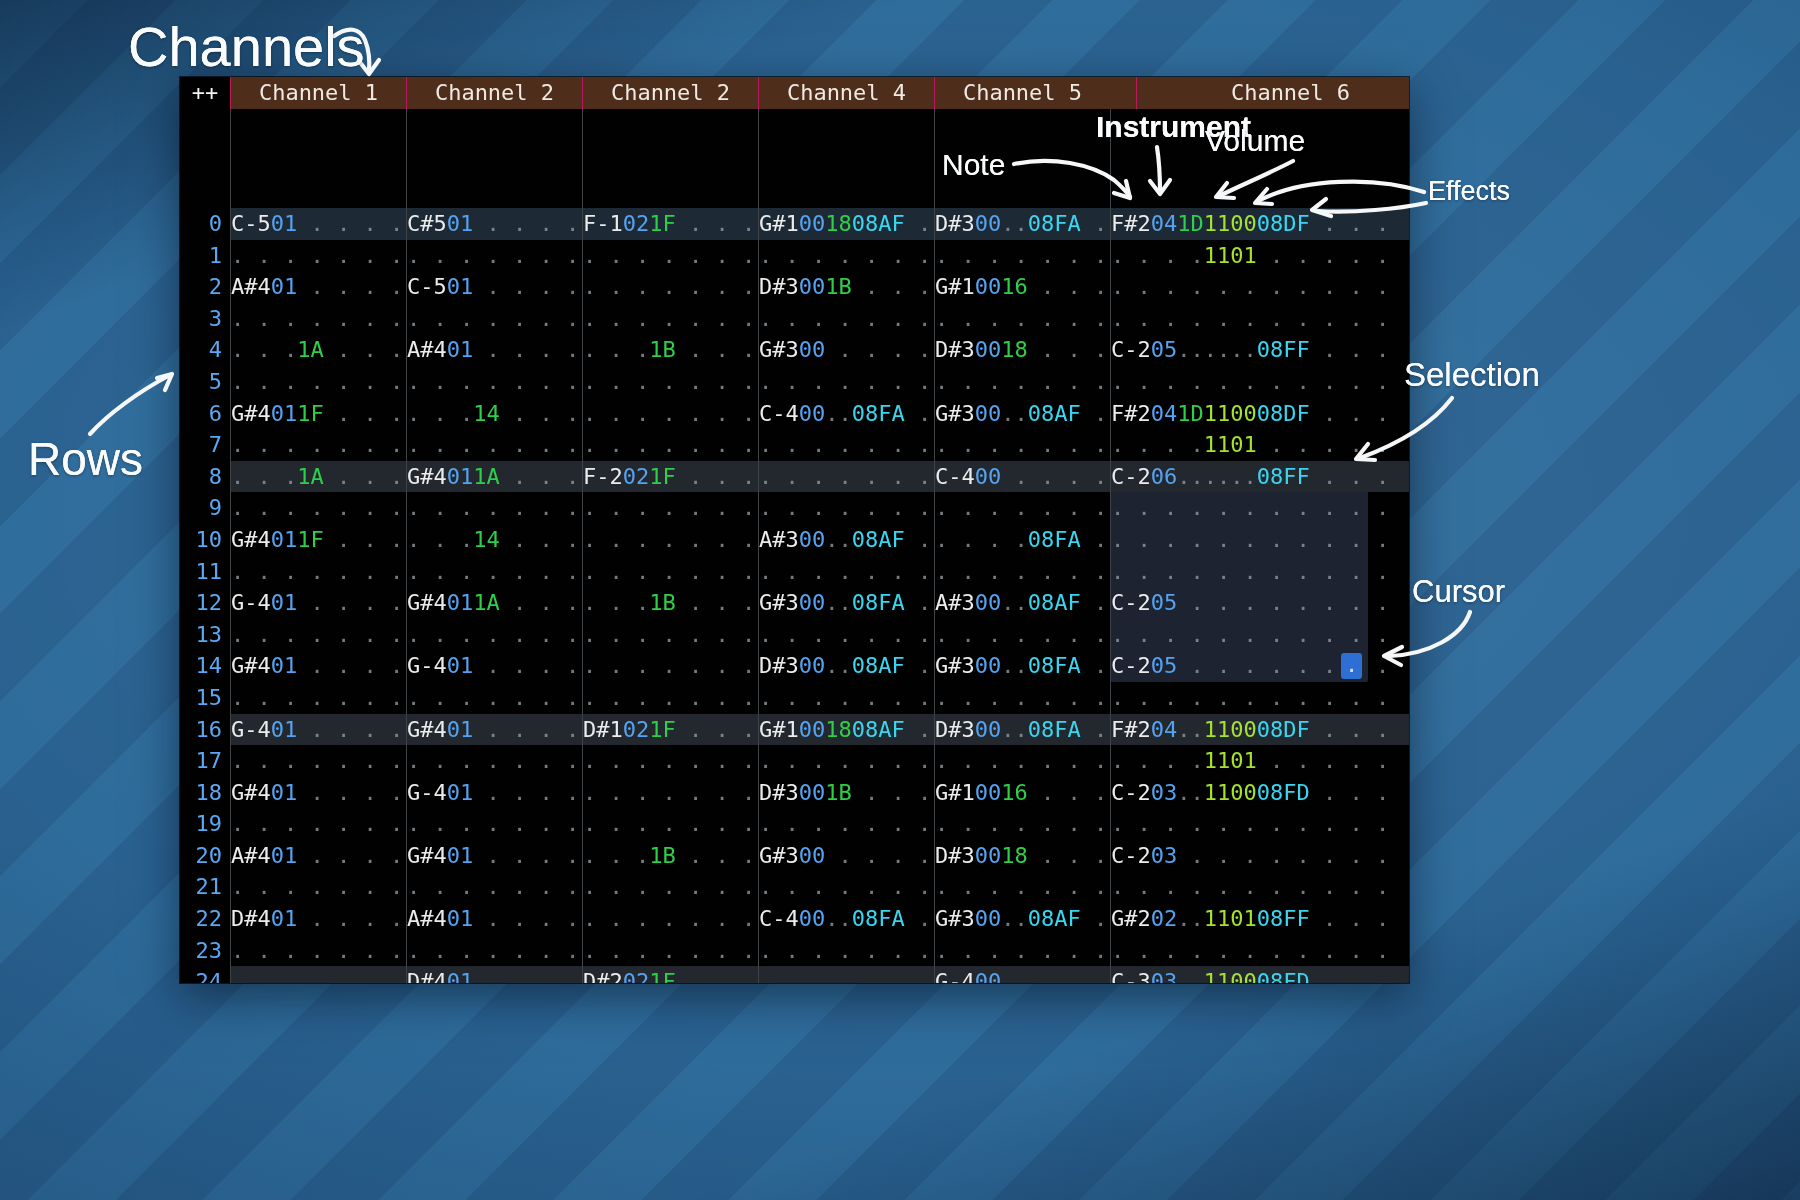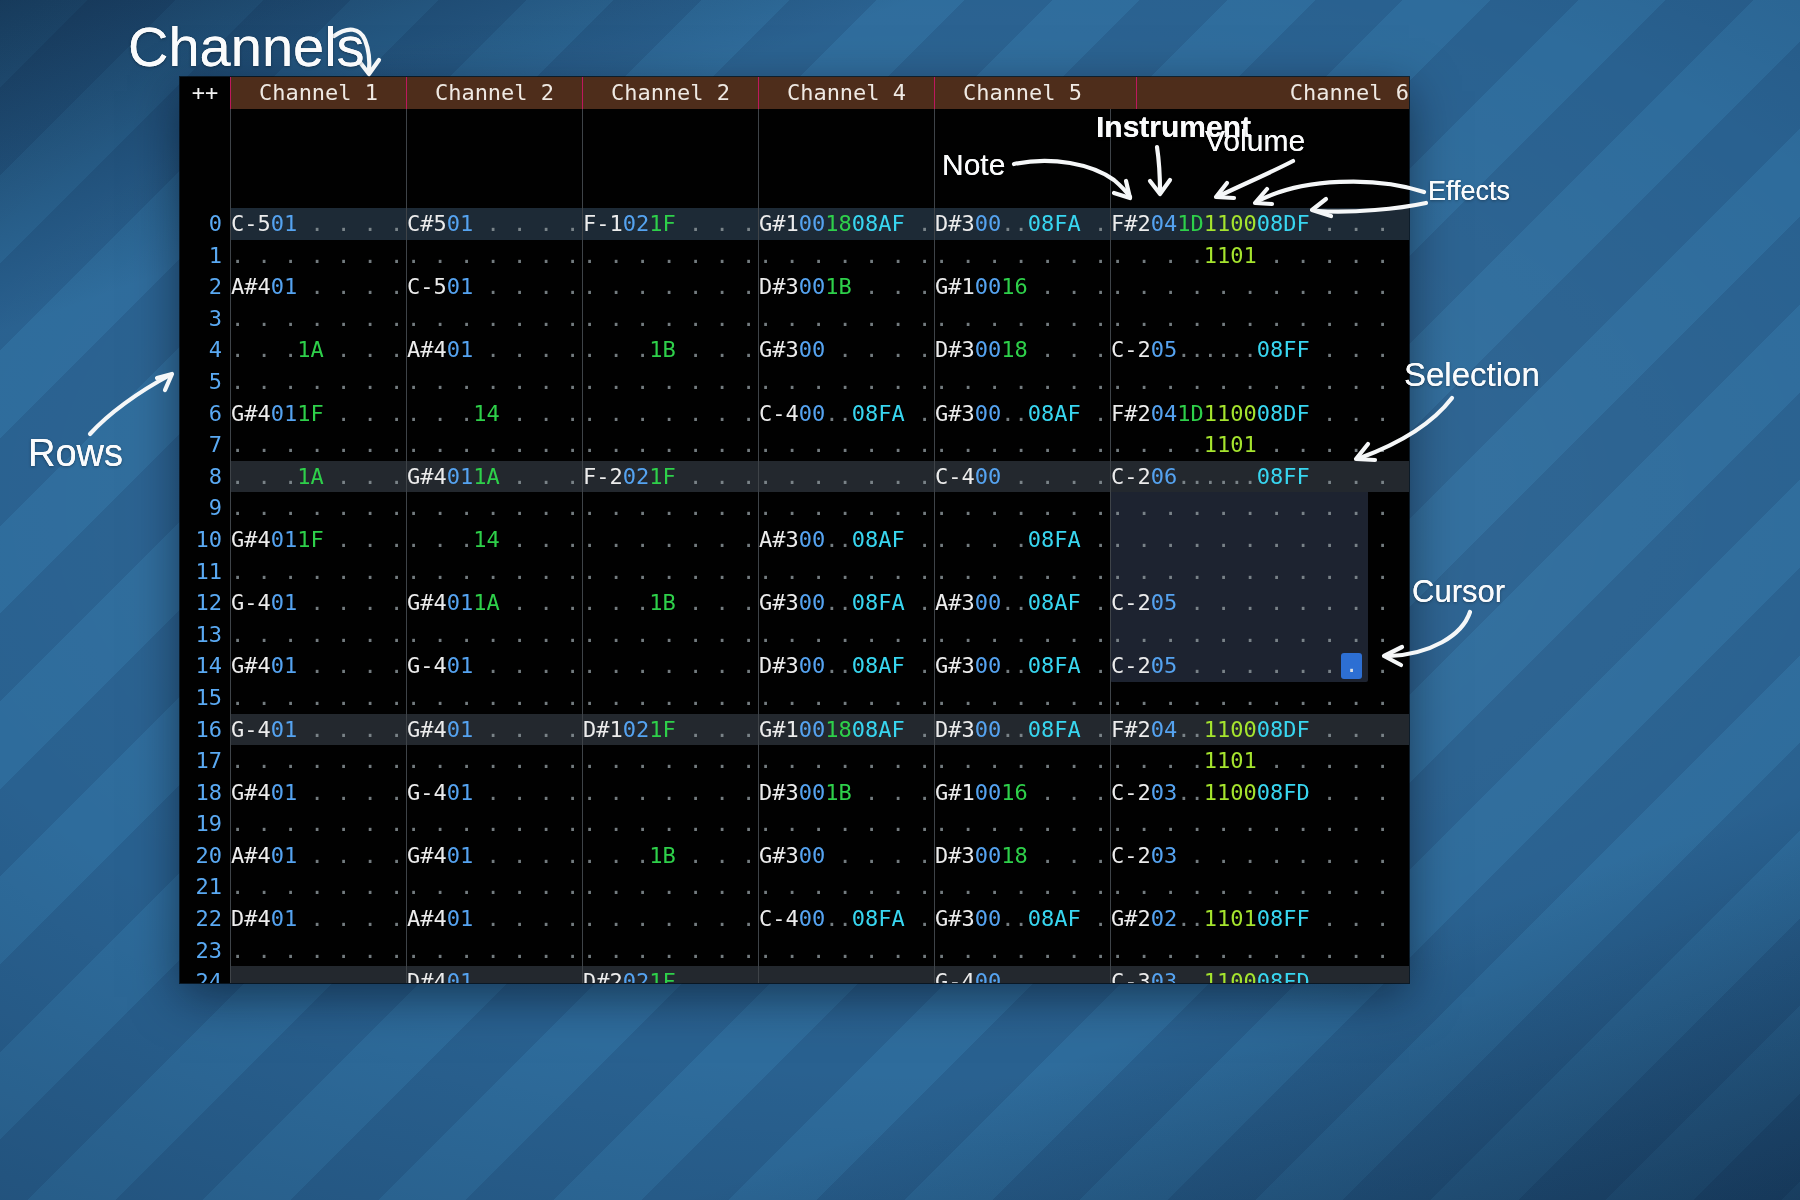--- a/index.html
+++ b/index.html
@@ -24,21 +24,21 @@
     font-family:"DejaVu Sans Mono", monospace;font-size:22px;
   }
   #phead{display:flex;height:32px;line-height:32px;background:var(--c-header_bg);}
   #phead .corner{
     width:50px;background:#010101;color:#f2f2f2;text-align:center;flex:none;
   }
   #phead .chh{
     width:175px;flex:none;border-left:1px solid #be185d;color:#efe9e3;
     text-align:center;white-space:pre;
   }
-  #phead .chh:last-child{flex:1;text-align:right;padding-left:35px;margin-left:26px;}
+  #phead .chh:last-child{flex:1;text-align:center;padding-left:35px;margin-left:26px;}
   #spacer{display:flex;height:99px;}
   #spacer .sp-n{width:50px;flex:none;}
   #spacer .sp-c{width:175px;flex:none;border-left:1px solid #3e4348;}
   #spacer .sp-c:last-child{flex:1;}
   #rows{position:relative;height:775px;overflow:hidden;}
   .trow{display:flex;height:31.6px;line-height:31.6px;white-space:pre;}
   .rnum{
     width:50px;flex:none;text-align:right;padding-right:8px;box-sizing:border-box;
     color:var(--c-row_number);position:relative;z-index:2;
   }
@@ -67,21 +67,21 @@
   .ann{
     position:absolute;color:#fafbfc;z-index:5;
     text-shadow:0 0 .6px #fff, 0 1px 3px rgba(0,0,0,0.35);
     white-space:nowrap;
   }
   #ann-channels{left:128px;top:14px;font-size:56px;}
   #ann-note{left:942px;top:148px;font-size:30px;}
   #ann-instrument{left:1096px;top:110px;font-size:30px;font-weight:bold;}
   #ann-volume{left:1205px;top:124px;font-size:30px;}
   #ann-effects{left:1428px;top:176px;font-size:27px;}
-  #ann-rows{left:28px;top:432px;font-size:38px;}
+  #ann-rows{left:28px;top:432px;font-size:46px;}
   #ann-selection{left:1404px;top:356px;font-size:33px;}
   #ann-cursor{left:1412px;top:574px;font-size:31px;}
   #arrows{position:absolute;inset:0;z-index:4;pointer-events:none;}
   #arrows path{stroke:#f5f7f8;stroke-width:4.2;fill:none;stroke-linecap:round;stroke-linejoin:round;}
 </style>
 </head>
 <body>
 
 <div id="vignette"></div>
 

